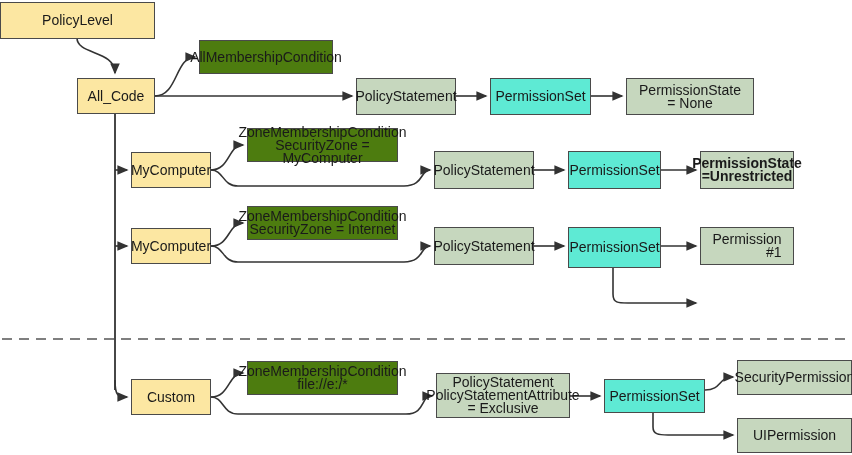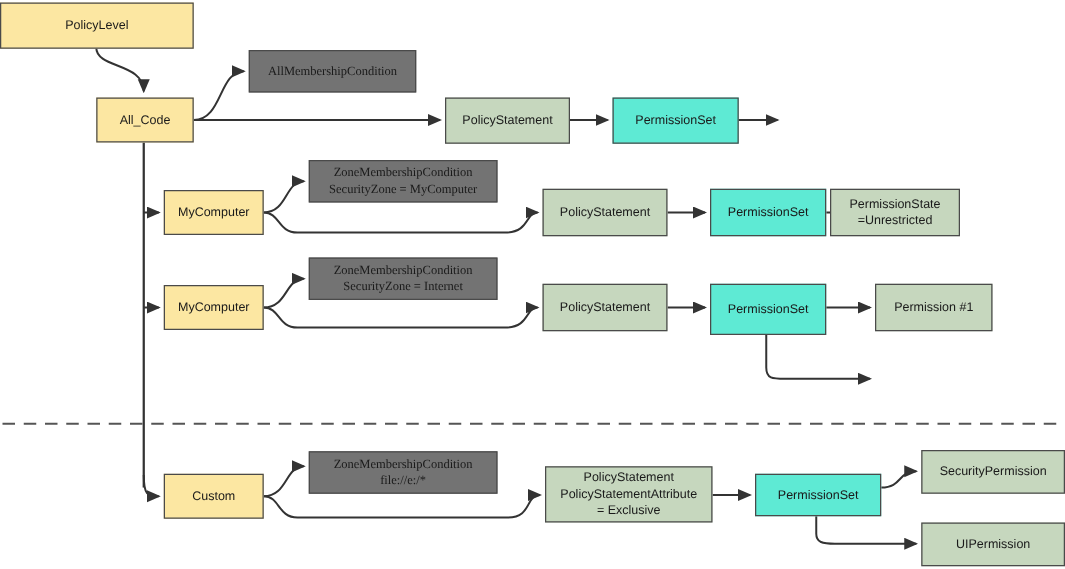--- a/index.html
+++ b/index.html
@@ -24,28 +24,28 @@
     pointer-events: none;
   }
   .node {
     position: absolute;
     box-sizing: border-box;
     border: 1px solid #4a4a4a;
     display: flex;
     align-items: center;
     justify-content: center;
     text-align: center;
-    font-size: 10px;
+    font-size: 14px;
     line-height: 13px;
     color: #1a1a1a;
     padding: 1px 13px;
     white-space: pre-line;
   }
   .yellow { background: #FCE7A2; }
-  .cyan   { background: #737373; font-family: Liberation Serif, serif; }
+  .cyan   { background: #4d7c0f; }
   .green  { background: #C6D7BE; }
   .blue   { background: #5eead4; }
 </style>
 </head>
 <body>
 
 <div id="canvas">
 
   <svg class="edges" viewBox="0 0 852 455">
     <defs>
@@ -118,39 +118,42 @@
   </div>
 
   <div class="node green" style="left:356px; top:78px; width:100px; height:37px;">
     <span>PolicyStatement</span>
   </div>
 
   <div class="node blue" style="left:490px; top:78px; width:101px; height:37px;">
     <span>PermissionSet</span>
   </div>
 
+  <div class="node green" style="left:626px; top:78px; width:128px; height:37px;">
+    <span>PermissionState = None</span>
+  </div>
 
   <div class="node yellow" style="left:131px; top:152px; width:80px; height:36px;">
     <span>MyComputer</span>
   </div>
 
   <div class="node cyan" style="left:247px; top:128px; width:151px; height:34px;">
     <span>ZoneMembershipCondition
 SecurityZone = MyComputer</span>
   </div>
 
   <div class="node green" style="left:434px; top:151px; width:100px; height:38px;">
     <span>PolicyStatement</span>
   </div>
 
   <div class="node blue" style="left:568px; top:151px; width:93px; height:38px;">
     <span>PermissionSet</span>
   </div>
 
-  <div class="node green" style="left:664px; top:151px; width:104px; height:38px;">
+  <div class="node green" style="left:700px; top:151px; width:94px; height:38px;font-weight:bold;">
     <span>PermissionState
 =Unrestricted</span>
   </div>
 
   <div class="node yellow" style="left:131px; top:228px; width:80px; height:36px;">
     <span>MyComputer</span>
   </div>
 
   <div class="node cyan" style="left:247px; top:206px; width:151px; height:34px;">
     <span>ZoneMembershipCondition

